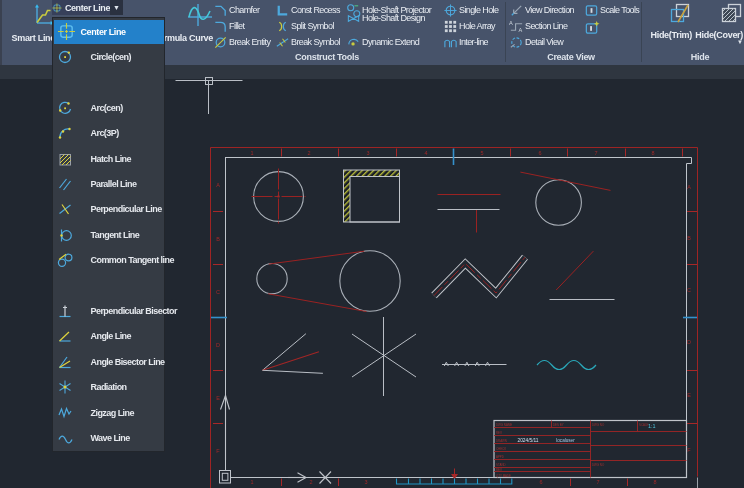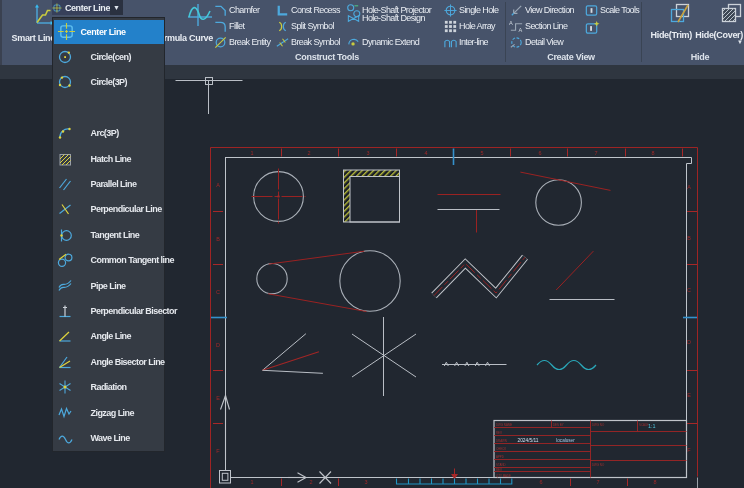--- a/index.html
+++ b/index.html
@@ -451,28 +451,28 @@
           <span>Center Line</span>
         </div>
 <div class="mitem" style="top:26.8px">
           <svg width="16" height="16" viewBox="0 0 16 16" fill="none">
             <circle cx="8" cy="8" r="5.5" stroke="#4da9dd" stroke-width="1.3"></circle>
             <rect x="7.2" y="7.2" width="1.8" height="1.8" fill="#e0d43c"></rect>
             <circle cx="11.8" cy="3.6" r="1.2" fill="#e0d43c"></circle>
           </svg>
           <span>Circle(cen)</span>
         </div>
-<div class="mitem" style="top:52.2px">
-          <svg width="16" height="16" viewBox="0 0 16 16" fill="none">
-            <circle cx="8" cy="8" r="5.5" stroke="#4da9dd" stroke-width="1.3"></circle>
-            <circle cx="5" cy="3.6" r="1.2" fill="#e0d43c"></circle>
-            <circle cx="3" cy="11" r="1.2" fill="#e0d43c"></circle>
-            <circle cx="12.5" cy="11.5" r="1.2" fill="#e0d43c"></circle>
-          </svg>
-          <span>Circle(3P)</span>
+<div class="mitem" style="top:77.6px">
+          <svg width="16" height="16" viewBox="0 0 16 16" fill="none">
+            <path d="M11.5,3.5 A5.5,5.5 0 1 0 13.5,9" stroke="#4da9dd" stroke-width="1.3"></path>
+            <rect x="7.2" y="7.4" width="1.8" height="1.8" fill="#e0d43c"></rect>
+            <circle cx="11.5" cy="3.5" r="1.2" fill="#e0d43c"></circle>
+            <circle cx="3.2" cy="10.5" r="1.2" fill="#e0d43c"></circle>
+          </svg>
+          <span>Arc(cen)</span>
         </div>
 <div class="mitem" style="top:103px">
           <svg width="16" height="16" viewBox="0 0 16 16" fill="none">
             <path d="M3,12.5 A8,8 0 0 1 12.5,4" stroke="#4da9dd" stroke-width="1.3"></path>
             <circle cx="3" cy="12.5" r="1.2" fill="#e0d43c"></circle>
             <circle cx="6" cy="6.5" r="1.2" fill="#e0d43c"></circle>
             <circle cx="12.5" cy="4" r="1.2" fill="#e0d43c"></circle>
           </svg>
           <span>Arc(3P)</span>
         </div>
@@ -505,27 +505,20 @@
           </svg>
           <span>Tangent Line</span>
         </div>
 <div class="mitem" style="top:230px">
           <svg width="16" height="16" viewBox="0 0 16 16" fill="none">
             <circle cx="5" cy="10.8" r="3.6" stroke="#4da9dd" stroke-width="1.2"></circle>
             <circle cx="11.5" cy="5.5" r="3.4" stroke="#4da9dd" stroke-width="1.2"></circle>
             <line x1="2" y1="7.5" x2="9" y2="2.2" stroke="#e0d43c" stroke-width="1.1"></line>
           </svg>
           <span>Common Tangent line</span>
-        </div>
-<div class="mitem" style="top:255.4px">
-          <svg width="16" height="16" viewBox="0 0 16 16" fill="none">
-            <path d="M2,12.5 C5,5.5 8,13.5 14,5.5" stroke="#4da9dd" stroke-width="1.2"></path>
-            <path d="M2,9.5 C5,2.5 8,10.5 14,2.5" stroke="#4da9dd" stroke-width="1.2"></path>
-          </svg>
-          <span>Pipe Line</span>
         </div>
 <div class="mitem" style="top:280.8px">
           <svg width="16" height="16" viewBox="0 0 16 16" fill="none">
             <line x1="2.5" y1="13.5" x2="13.5" y2="13.5" stroke="#4da9dd" stroke-width="1.2"></line>
             <line x1="8" y1="2.5" x2="8" y2="13.5" stroke="#ccd2d9" stroke-width="1.2"></line>
             <line x1="6" y1="4.5" x2="10" y2="4.5" stroke="#ccd2d9" stroke-width="1"></line>
           </svg>
           <span>Perpendicular Bisector</span>
         </div>
 <div class="mitem" style="top:306.2px">

